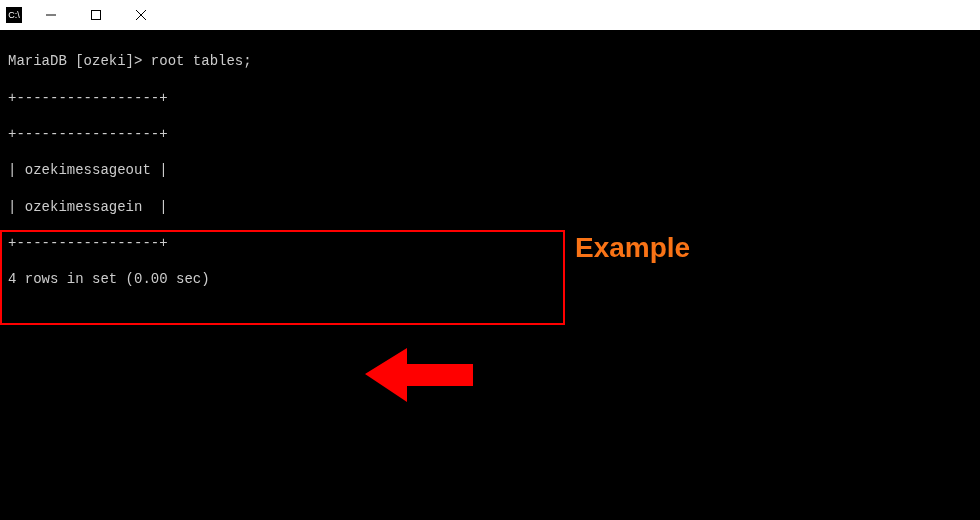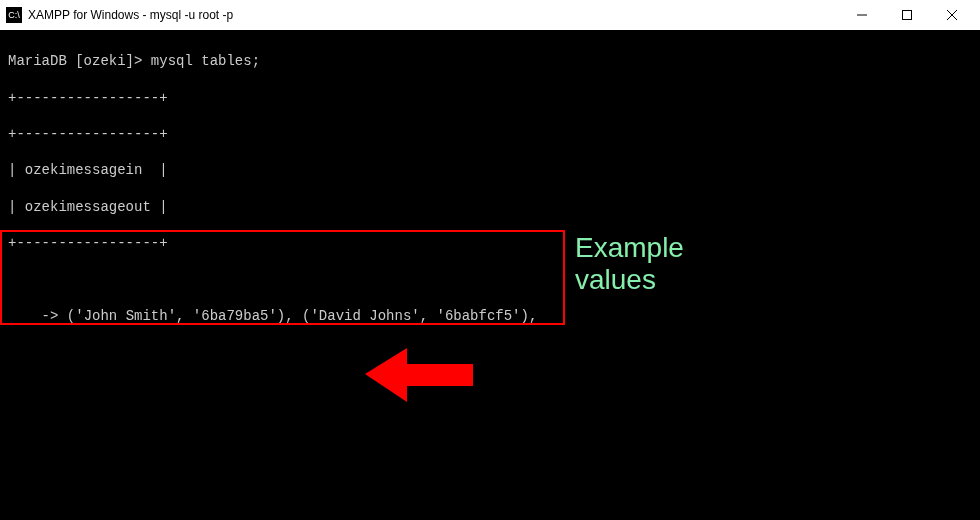--- a/index.html
+++ b/index.html
@@ -44,64 +44,63 @@
     position: relative;
   }
   .line { white-space: pre; }
   .highlight-box {
     position: absolute;
     border: 2px solid #ff0000;
     pointer-events: none;
   }
   .anno-text {
     position: absolute;
-    color: #86efac;
+    color: #f97316;
     font-family: Arial, sans-serif;
     font-size: 28px;
-    font-weight: normal;
+    font-weight: bold;
     pointer-events: none;
   }
   .arrow {
     position: absolute;
     pointer-events: none;
   }
 </style>
 </head>
 <body>
 
 <div class="titlebar">
   <span class="app-icon">C:\</span>
-  <span class="title">XAMPP for Windows - mysql  -u root -p</span>
   <div class="win-btn">
     <svg width="10" height="10">
         <line x1="0" y1="5" x2="10" y2="5" stroke-width="1"></line>
       </svg>
   </div>
   <div class="win-btn">
     <svg width="10" height="10">
         <rect x="0.5" y="0.5" width="9" height="9" stroke-width="1"></rect>
       </svg>
   </div>
   <div class="win-btn">
     <svg width="10" height="10">
         <line x1="0" y1="0" x2="10" y2="10" stroke-width="1"></line>
         <line x1="10" y1="0" x2="0" y2="10" stroke-width="1"></line>
       </svg>
   </div>
 </div>
 
 <div class="terminal">
-<div class="line"><span>MariaDB [ozeki]&gt;</span><span> mysql tables;</span></div>
+<div class="line"><span>MariaDB [ozeki]&gt;</span><span> root tables;</span></div>
 <div class="line">+-----------------+</div>
 <div class="line">+-----------------+</div>
+<div class="line">| ozekimessageout |</div>
 <div class="line">| ozekimessagein  |</div>
-<div class="line">| ozekimessageout |</div>
 <div class="line">+-----------------+</div>
+<div class="line">4 rows in set (0.00 sec)</div>
 <div class="line">&nbsp;</div>
-<div class="line"><span>    -&gt;</span><span> ('John Smith', '6ba79ba5'), ('David Johns', '6babfcf5'),</span></div>
 
 
 
 
 
 
 
 
 
 
@@ -109,17 +108,16 @@
 
 
 
 
 
 </div>
 
 <div class="highlight-box" id="hl" style="left: 0px; top: 230px; width: 565px; height: 95px;"></div>
 <div class="anno-text" id="anno" style="left: 575px; top: 232px;">
   <div>Example</div>
-  <div>values</div>
 </div>
 <svg class="arrow" id="arr" width="110" height="80" style="left: 365px; top: 346px;">
   <polygon points="0,28 42,2 42,18 108,18 108,40 42,40 42,56" fill="#ff0000"></polygon>
 </svg>
 
 </body></html>

